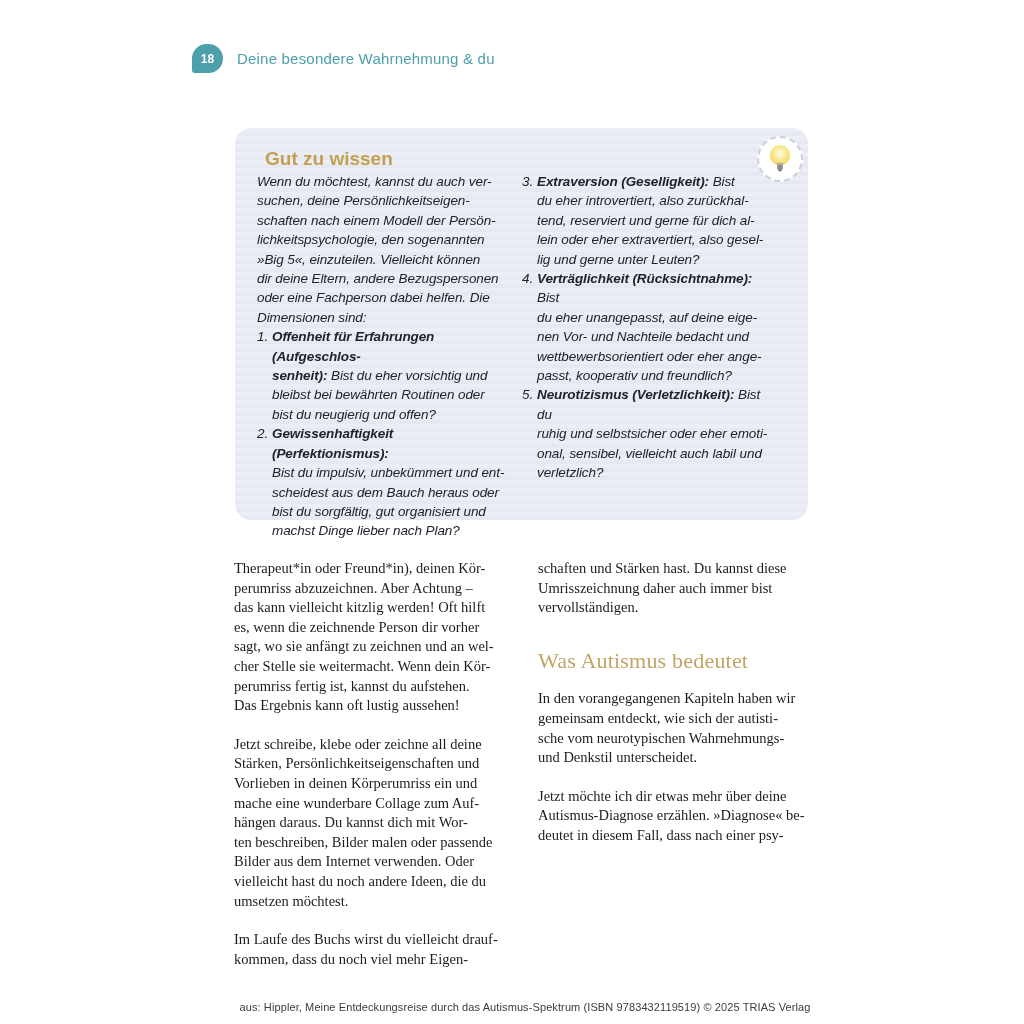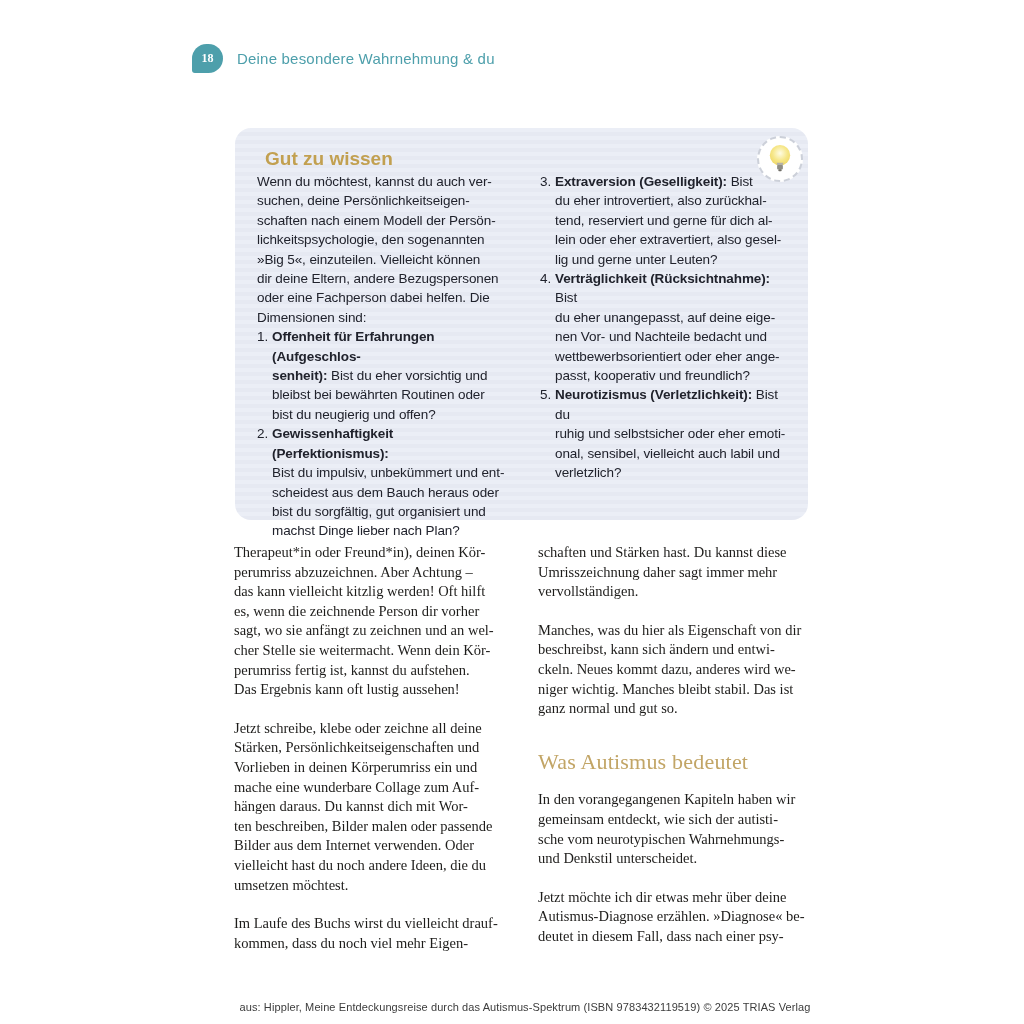--- a/index.html
+++ b/index.html
@@ -14,21 +14,21 @@
   .page-header{
     position:absolute;left:192px;top:44px;
     display:flex;align-items:center;gap:14px;
   }
   .page-badge{
     width:31px;height:29px;
     background:#4d9fab;
     border-radius:15px 15px 15px 3px;
     color:#ffffff;
     font-size:12px;font-weight:bold;
-    display:flex;align-items:center;justify-content:center;font-family:Liberation Serif, serif;
+    display:flex;align-items:center;justify-content:center;
   }
   .chapter-title{
     color:#4d9fab;
     font-size:15px;
     letter-spacing:0.2px;
   }
   
   .info-box{
     position:absolute;left:235px;top:128px;
     width:573px;height:392px;
@@ -46,21 +46,21 @@
     width:46px;height:46px;
     border-radius:50%;
     background:#ffffff;
     border:2px dashed #ccd0d9;
     box-sizing:border-box;
     display:flex;align-items:center;justify-content:center;
   }
   .box-cols{
     position:absolute;left:22px;top:44px;
     width:533px;
-    display:flex;gap:33px;
+    display:flex;gap:15px;font-style:italic;
   }
   .box-col{
     width:250px;flex:0 0 250px;
     font-size:13.5px;line-height:19.4px;
     letter-spacing:-0.1px;
     color:#20222c;
   }
   .box-intro{margin:0;white-space:pre-line;}
   .list-item{display:flex;margin:0;}
   .list-num{width:15px;flex:0 0 15px;}
@@ -68,21 +68,21 @@
   .list-text b{font-weight:bold;}
   
   .body-col{
     position:absolute;top:543px;width:284px;
     font-family:"Liberation Serif", serif;
     font-size:14.5px;line-height:19.6px;
     color:#1d1c1a;
   }
   .body-col-left{left:234px;}
   .body-col-right{left:538px;}
-  .body-col p{margin:0 0 19px 0;white-space:pre;}
+  .body-col p{margin:16px 0 19px 0;white-space:pre;}
   .section-heading{
     font-family:Liberation Serif, serif;
     font-weight:400;
     font-size:22px;
     color:#c2a566;
     margin:33px 0 19px 0;
     letter-spacing:0.2px;
   }
   
   .page-footer{
@@ -197,27 +197,22 @@
 ten beschreiben, Bilder malen oder passende
 Bilder aus dem Internet verwenden. Oder
 vielleicht hast du noch andere Ideen, die du
 umsetzen möchtest.</p>
     <p>Im Laufe des Buchs wirst du vielleicht drauf-
 kommen, dass du noch viel mehr Eigen-</p>
   </div>
 
   <div class="body-col body-col-right">
     <p>schaften und Stärken hast. Du kannst diese
-Umrisszeichnung daher sagt immer mehr
+Umrisszeichnung daher auch immer bist
 vervollständigen.</p>
-    <p>Manches, was du hier als Eigenschaft von dir
-beschreibst, kann sich ändern und entwi-
-ckeln. Neues kommt dazu, anderes wird we-
-niger wichtig. Manches bleibt stabil. Das ist
-ganz normal und gut so.</p>
     <h2 class="section-heading">Was Autismus bedeutet</h2>
     <p>In den vorangegangenen Kapiteln haben wir
 gemeinsam entdeckt, wie sich der autisti-
 sche vom neurotypischen Wahrnehmungs-
 und Denkstil unterscheidet.</p>
     <p>Jetzt möchte ich dir etwas mehr über deine
 Autismus-Diagnose erzählen. »Diagnose« be-
 deutet in diesem Fall, dass nach einer psy-</p>
   </div>
 

